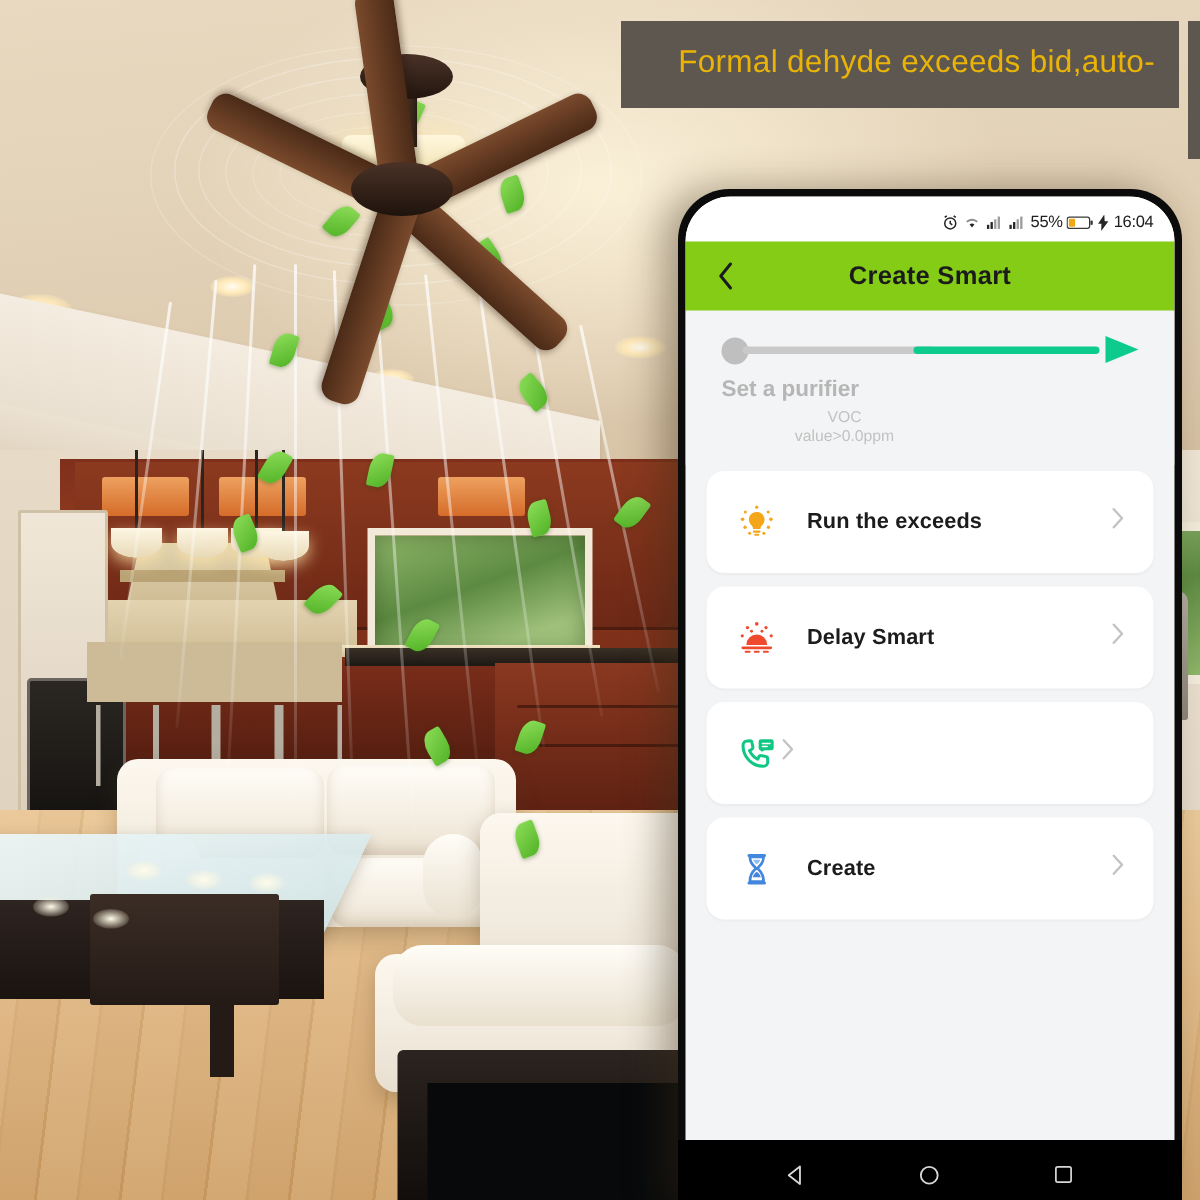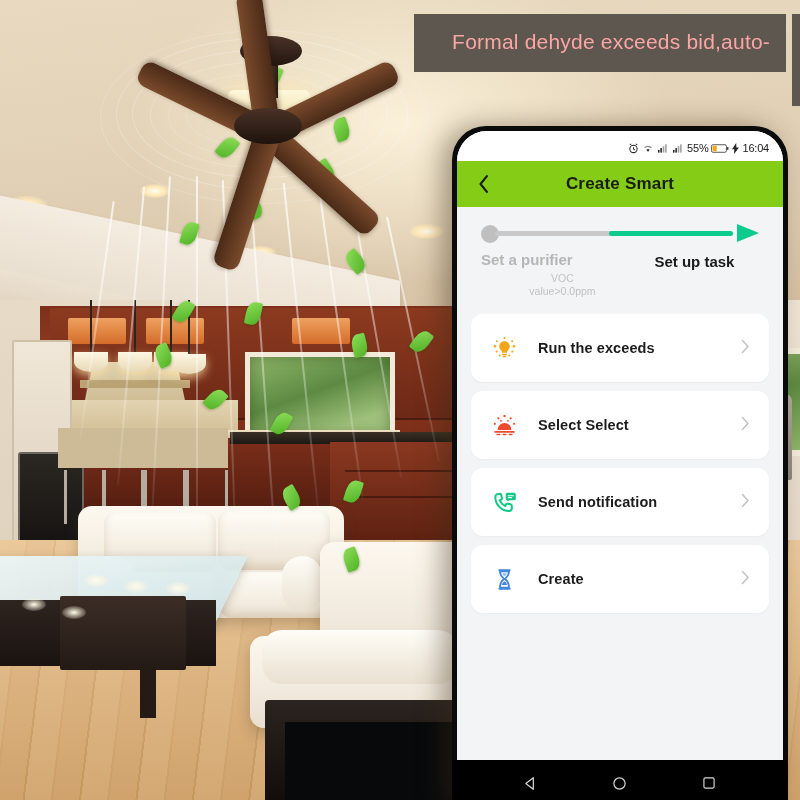--- a/index.html
+++ b/index.html
@@ -119,21 +119,21 @@
   .fan-light{position:absolute;left:108px;top:82px;width:82px;height:42px;border-radius:6px 6px 34px 34px;
     background:linear-gradient(180deg,#fff7dd,#e9d79a);box-shadow:0 0 24px rgba(255,232,170,.8);}
   .fan-hub{position:absolute;left:114px;top:100px;width:68px;height:36px;border-radius:50%;
     background:linear-gradient(180deg,#4a3226,#1e130d);z-index:4;}
   .blade{position:absolute;left:140px;top:112px;width:150px;height:26px;border-radius:4px 10px 10px 4px;
     background:linear-gradient(180deg,#7a4a2c,#4a2a17);transform-origin:8px 13px;z-index:3;
     box-shadow:0 2px 5px rgba(40,20,8,.4);}
 
   
   .caption{position:absolute;left:414px;top:14px;width:372px;
-    background:#5d574f;color:#fca5a5;padding:12px 16px 14px 16px;box-sizing:border-box;
+    background:#5d574f;color:#eab308;padding:12px 16px 14px 16px;box-sizing:border-box;
     font-size:21px;line-height:32px;text-align:right;letter-spacing:.2px;}
   .caption-edge{position:absolute;left:792px;top:14px;width:8px;height:92px;background:#5d574f;}
 
   
   .phone{position:absolute;left:452px;top:126px;width:336px;height:680px;
     background:#0b0b0b;border-radius:34px 34px 0 0;
     box-shadow:-10px 0 26px rgba(60,45,25,.42);overflow:hidden;}
   .screen{position:absolute;left:5px;top:5px;width:326px;height:636px;
     background:#f3f4f5;border-radius:30px 30px 4px 4px;overflow:hidden;}
 
@@ -383,23 +383,20 @@
           <div class="line-green"></div>
           <div class="arrowhead"></div>
         </div>
         <div class="steplabels">
           <div class="step-l">
             <div class="step-title-off">Set a purifier</div>
             <div class="step-sub">
               <div>VOC</div>
               <div>value&gt;0.0ppm</div>
             </div>
-          </div>
-          <div class="step-r">
-            <div class="step-title-on">Set up task</div>
           </div>
         </div>
       </div>
 
       <div class="cards">
 
         <div class="card">
           <div class="card-icon">
             <svg width="27" height="27" viewBox="0 0 28 28">
               <g fill="#f5a518">
@@ -438,41 +435,40 @@
                 <circle cx="14" cy="4.1" r="1.25"></circle>
                 <circle cx="7.6" cy="6.6" r="1.15"></circle>
                   <circle cx="20.4" cy="6.6" r="1.15"></circle>
                 <circle cx="4" cy="12.3" r="1.1"></circle>
                   <circle cx="24" cy="12.3" r="1.1"></circle>
                 <circle cx="10.4" cy="9.2" r="1"></circle>
                   <circle cx="17.6" cy="9.2" r="1"></circle>
               </g>
             </svg>
           </div>
-          <div class="card-label">Select Select</div>
+          <div class="card-label">Delay Smart</div>
           <div class="chev">
             <svg width="9" height="15" viewBox="0 0 9 15" fill="none" stroke="#c3c3c3" stroke-width="1.6" stroke-linecap="round" stroke-linejoin="round">
                 <path d="M1.5 1.5L7 7.5 1.5 13.5"></path>
               </svg>
           </div>
         </div>
 
         <div class="card">
           <div class="card-icon">
             <svg width="27" height="27" viewBox="0 0 28 28">
               <path d="M7.4 5.2c-1.6 0-2.9 1.4-2.9 3.1 0 8 6.3 14.4 14.1 14.4 1.7 0 3-1.4 3-3l-.1-2.4c0-.7-.5-1.3-1.2-1.4l-3.3-.6c-.6-.1-1.2.2-1.5.8l-.8 1.6c-2.5-1.2-4.5-3.3-5.7-5.9l1.6-.9c.5-.3.8-.9.7-1.5l-.6-3.2c-.1-.7-.7-1.2-1.4-1.2z" fill="none" stroke="#10c884" stroke-width="2.1" stroke-linejoin="round"></path>
               <rect x="15.3" y="4" width="10.4" height="7.6" rx="1.6" fill="#10c884"></rect>
               <path d="M17.6 12.6l2.6-1.6h-4.4z" fill="#10c884"></path>
               <g fill="#ffffff">
                   <rect x="17.4" y="6.4" width="6.3" height="1.1" rx=".55"></rect>
                   <rect x="17.4" y="8.4" width="4.3" height="1.1" rx=".55"></rect>
                 </g>
             </svg>
           </div>
-          <div class="card-label">Send notification</div>
           <div class="chev">
             <svg width="9" height="15" viewBox="0 0 9 15" fill="none" stroke="#c3c3c3" stroke-width="1.6" stroke-linecap="round" stroke-linejoin="round">
                 <path d="M1.5 1.5L7 7.5 1.5 13.5"></path>
               </svg>
           </div>
         </div>
 
         <div class="card">
           <div class="card-icon">
             <svg width="27" height="27" viewBox="0 0 28 28">

